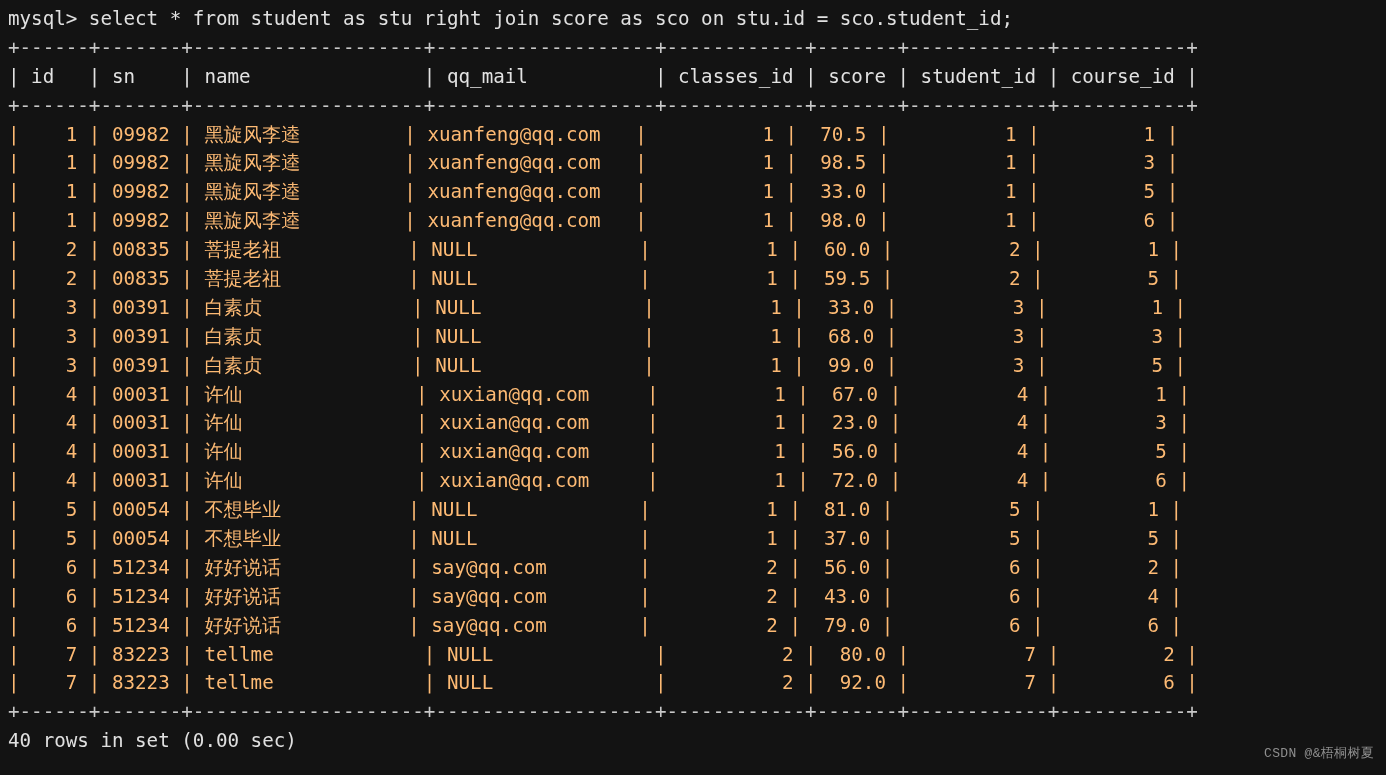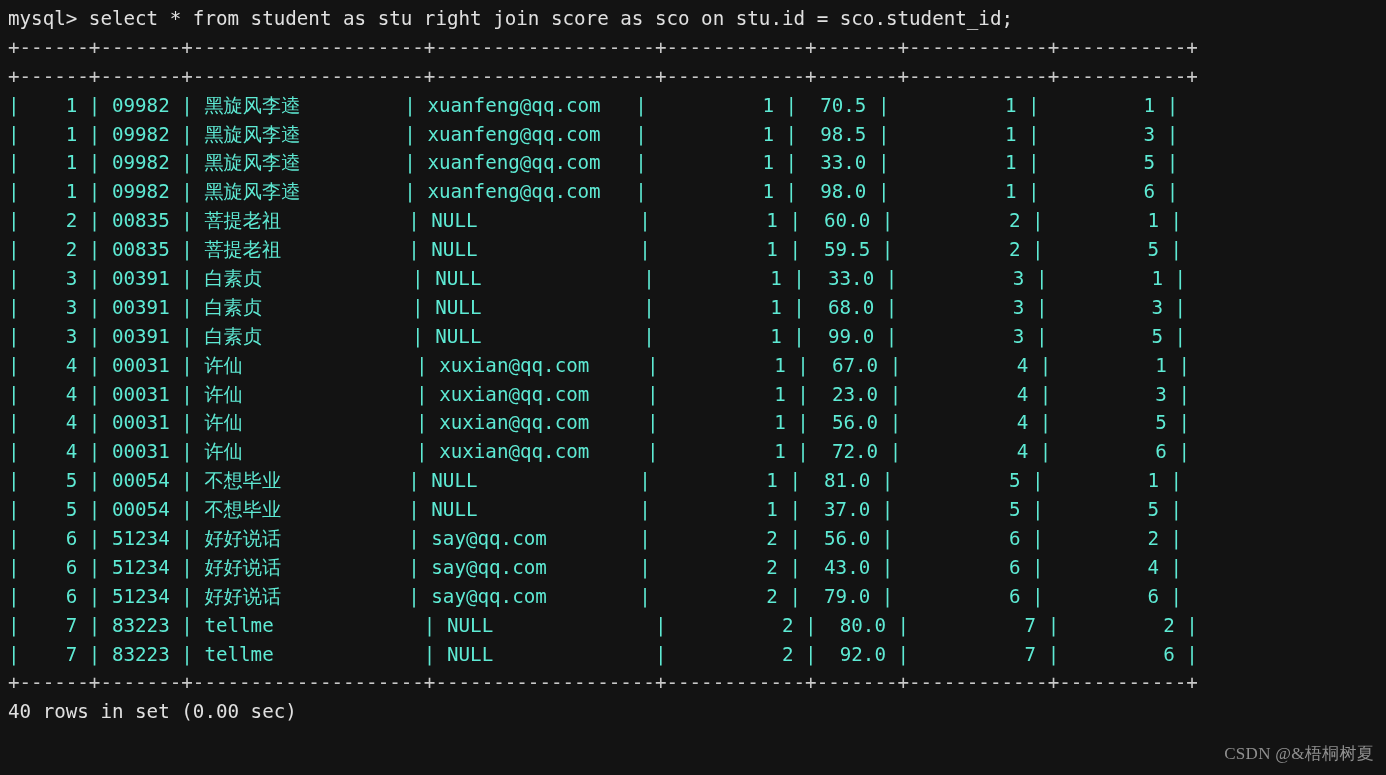--- a/index.html
+++ b/index.html
@@ -22,41 +22,42 @@
     -webkit-font-smoothing: antialiased;
   }
   .line {
     white-space: pre;
     height: 28.9px;
     letter-spacing: 0px;
   }
   .prompt-line { color: #e0e0e0; }
   .rule        { color: #c8c8c8; }
   .hdr         { color: #e2e2e2; }
-  .row         { color: #5eead4; }
+  .row         { color: #fdba74; }
   .footer      { color: #e0e0e0; }
   .watermark {
     position: absolute;
     right: 12px;
     bottom: 6px;
     color: #8f8f8f;
-    font-family: Liberation Serif, serif;
-    font-size: 17px;
+    font-family: Liberation Mono, monospace;
+    font-size: 13px;
     letter-spacing: 0.3px;
   }
 </style>
 </head>
 <body>
 
 <div id="terminal">
 
   <div class="line prompt-line">mysql&gt; select * from student as stu right join score as sco on stu.id = sco.student_id;</div>
 
   <div class="line rule">+------+-------+--------------------+-------------------+------------+-------+------------+-----------+</div>
 
+  <div class="line hdr">| id   | sn    | name               | qq_mail           | classes_id | score | student_id | course_id |</div>
 
   <div class="line rule">+------+-------+--------------------+-------------------+------------+-------+------------+-----------+</div>
 
   <div id="rows-container">
       <div class="line row">|    1 | 09982 | 黑旋风李逵         | xuanfeng@qq.com   |          1 |  70.5 |          1 |         1 |</div>
       <div class="line row">|    1 | 09982 | 黑旋风李逵         | xuanfeng@qq.com   |          1 |  98.5 |          1 |         3 |</div>
       <div class="line row">|    1 | 09982 | 黑旋风李逵         | xuanfeng@qq.com   |          1 |  33.0 |          1 |         5 |</div>
       <div class="line row">|    1 | 09982 | 黑旋风李逵         | xuanfeng@qq.com   |          1 |  98.0 |          1 |         6 |</div>
       <div class="line row">|    2 | 00835 | 菩提老祖           | NULL              |          1 |  60.0 |          2 |         1 |</div>
       <div class="line row">|    2 | 00835 | 菩提老祖           | NULL              |          1 |  59.5 |          2 |         5 |</div>

